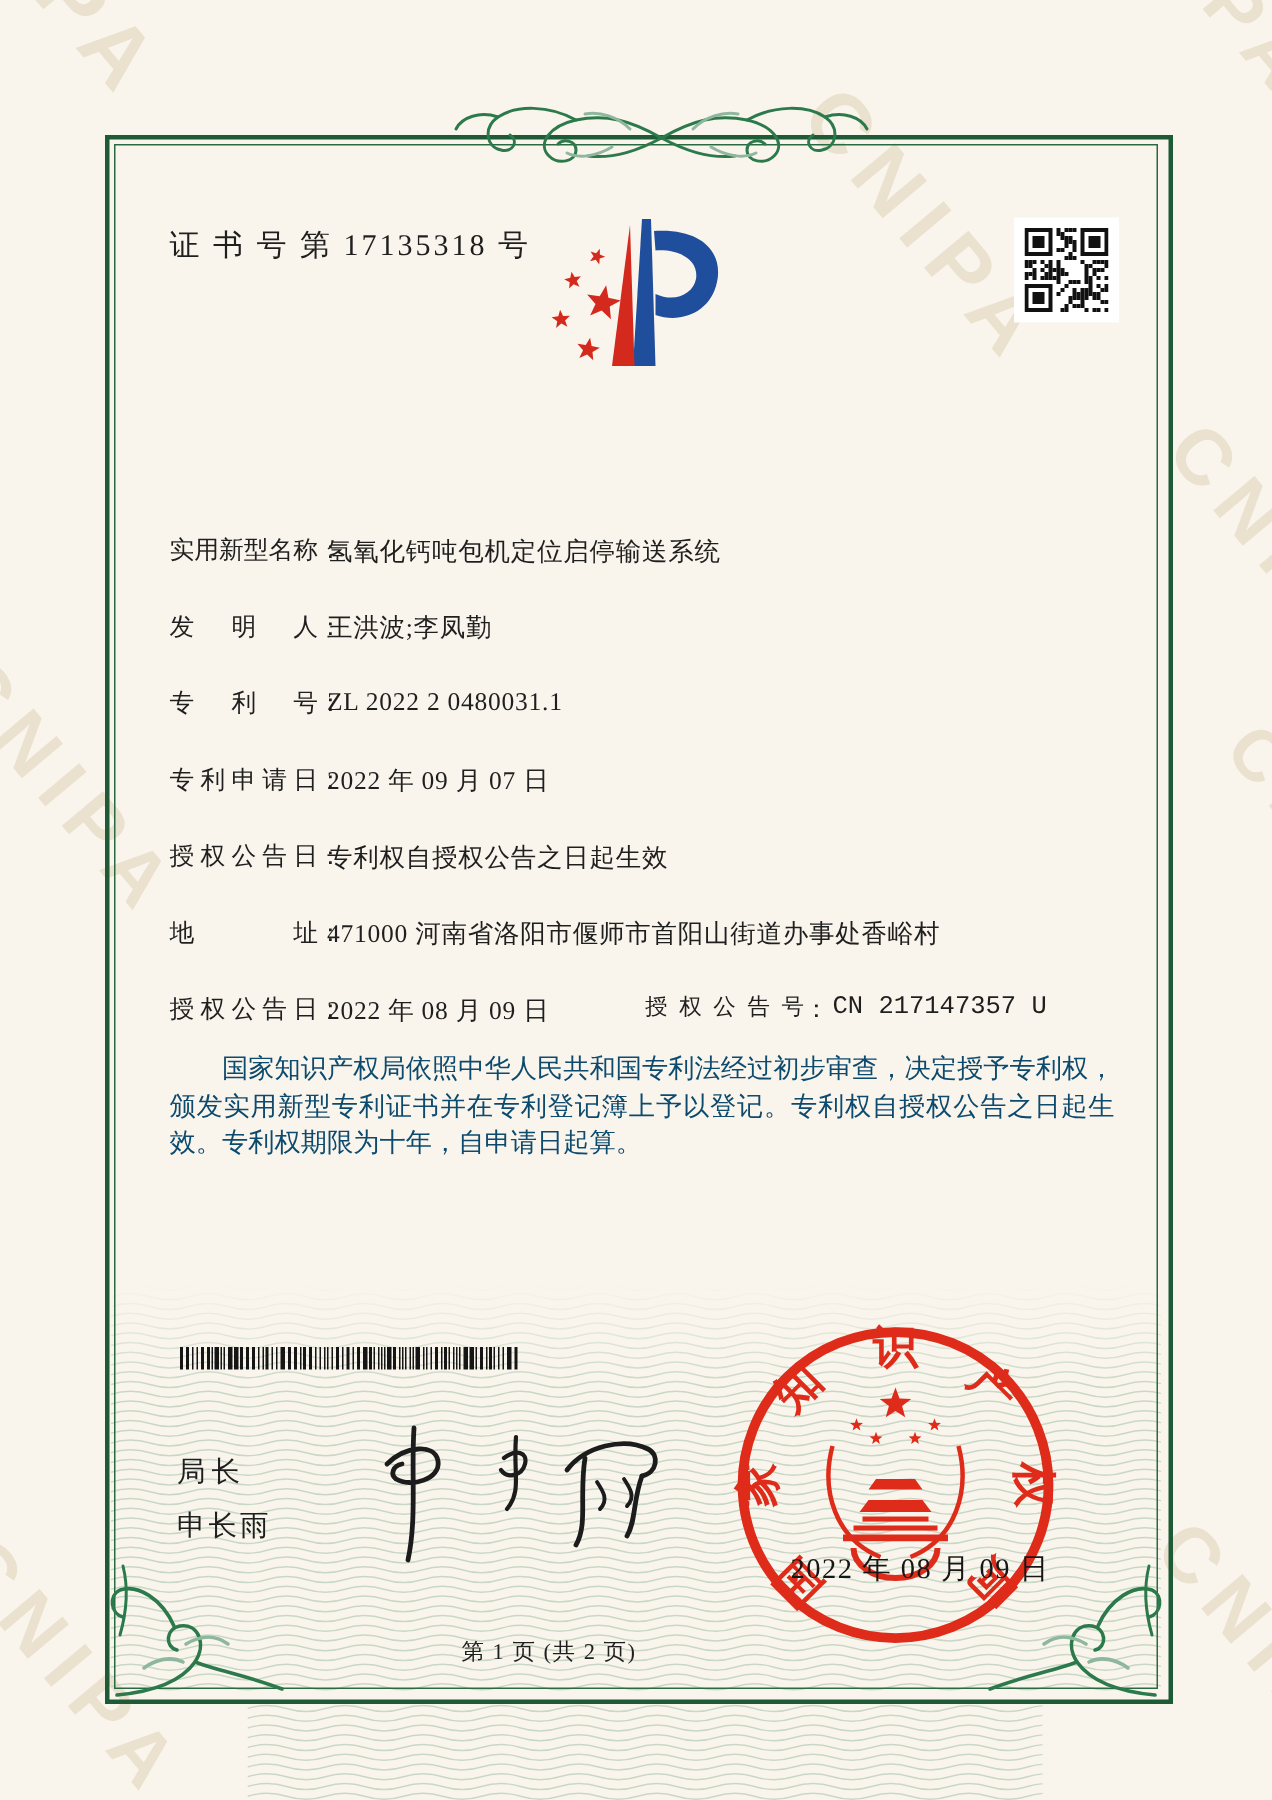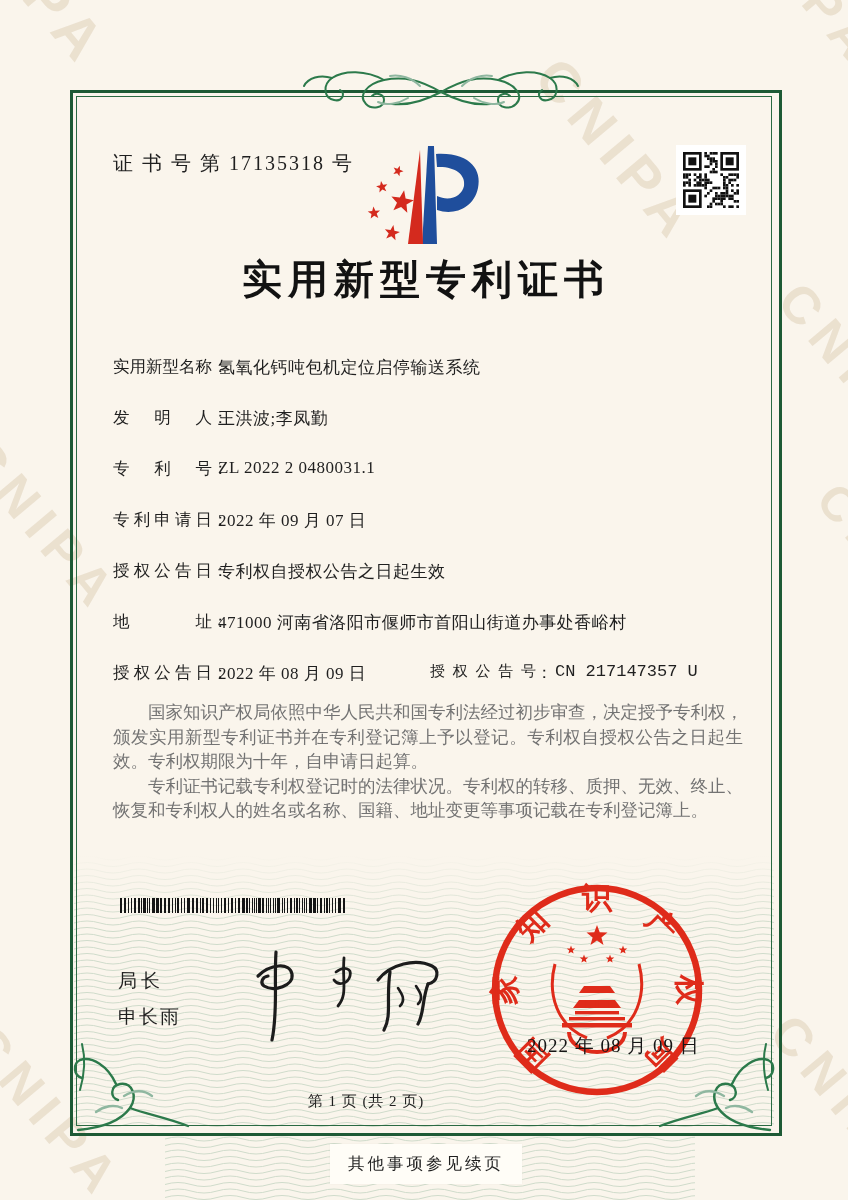--- a/index.html
+++ b/index.html
@@ -18,21 +18,21 @@
   .qrbox{position:absolute;left:676px;top:145px;width:70px;height:70px;background:#fff;}
   .qrbox svg{position:absolute;left:7px;top:7px;}
   .field{position:absolute;left:113px;height:26px;font-size:17px;white-space:nowrap;}
   .flabel{display:inline-block;width:99px;font-size:16.5px;text-align:justify;text-align-last:justify;vertical-align:baseline;}
   .fcolon{position:absolute;left:99px;top:0;font-size:16.5px;}
   .fvalue{position:absolute;left:105px;top:0;font-size:17px;letter-spacing:0.5px;}
   .flabel2{position:absolute;left:317px;top:0;width:106px;font-size:15px;text-align:justify;text-align-last:justify;}
   .fcolon2{position:absolute;left:423px;top:0;font-size:16.5px;}
   .fvalue2{position:absolute;left:442px;top:0;font-size:17px;font-family:"Liberation Mono","DejaVu Sans Mono",monospace;}
   .paras{position:absolute;left:113px;top:700px;width:630px;font-size:17.5px;
-      line-height:24.6px;text-align:justify;color:#737373;}
+      line-height:24.6px;text-align:justify;color:#0c4a6e;}
   .paras p{margin:0;text-indent:2em;}
   .waves{position:absolute;pointer-events:none;}
   .wavefade{position:absolute;left:74px;top:855px;width:700px;height:70px;
       background:linear-gradient(#faf5ec,rgba(250,245,236,0));}
   .barcode{position:absolute;left:120px;top:898px;width:226px;height:15px;display:flex;}
   .barcode div{height:100%;}
   .sig-title{position:absolute;left:118px;top:968px;font-size:19px;
       font-family:"Liberation Sans","DejaVu Sans",sans-serif;letter-spacing:4px;}
   .sig-name{position:absolute;left:118px;top:1004px;font-size:19px;
       font-family:"Liberation Sans","DejaVu Sans",sans-serif;letter-spacing:2px;}
@@ -293,21 +293,20 @@
         <rect x="2" y="2" width="3" height="3" fill="#111"></rect>
         <rect x="14" y="0" width="7" height="7" fill="#111"></rect>
         <rect x="15" y="1" width="5" height="5" fill="#fff"></rect>
         <rect x="16" y="2" width="3" height="3" fill="#111"></rect>
         <rect x="0" y="14" width="7" height="7" fill="#111"></rect>
         <rect x="1" y="15" width="5" height="5" fill="#fff"></rect>
         <rect x="2" y="16" width="3" height="3" fill="#111"></rect>
       </svg>
   </div>
 
-  <div class="title">实用新型专利证书</div>
 
   <div class="field" style="top:356px;">
     <span class="flabel">实用新型名称</span><span class="fcolon">：</span>
     <span class="fvalue">氢氧化钙吨包机定位启停输送系统</span>
   </div>
   <div class="field" style="top:407px;">
     <span class="flabel">发明人</span><span class="fcolon">：</span>
     <span class="fvalue">王洪波;李凤勤</span>
   </div>
   <div class="field" style="top:458px;">
@@ -328,21 +327,20 @@
   </div>
   <div class="field" style="top:662px;">
     <span class="flabel">授权公告日</span><span class="fcolon">：</span>
     <span class="fvalue">2022 年 08 月 09 日</span>
     <span class="flabel2">授权公告号</span><span class="fcolon2">：</span>
     <span class="fvalue2">CN 217147357 U</span>
   </div>
 
   <div class="paras">
     <p>国家知识产权局依照中华人民共和国专利法经过初步审查，决定授予专利权，颁发实用新型专利证书并在专利登记簿上予以登记。专利权自授权公告之日起生效。专利权期限为十年，自申请日起算。</p>
-    <p>专利证书记载专利权登记时的法律状况。专利权的转移、质押、无效、终止、恢复和专利权人的姓名或名称、国籍、地址变更等事项记载在专利登记簿上。</p>
   </div>
 
   <div class="barcode" id="barcode">
       <div style="width: 2px; background: rgb(21, 21, 21); margin-right: 2px;"></div>
       <div style="width: 2px; background: rgb(21, 21, 21); margin-right: 2px;"></div>
       <div style="width: 1px; background: rgb(21, 21, 21); margin-right: 2px;"></div>
       <div style="width: 1px; background: rgb(21, 21, 21); margin-right: 2px;"></div>
       <div style="width: 2px; background: rgb(21, 21, 21); margin-right: 2px;"></div>
       <div style="width: 2px; background: rgb(21, 21, 21); margin-right: 1px;"></div>
       <div style="width: 1px; background: rgb(21, 21, 21); margin-right: 1px;"></div>
@@ -454,15 +452,14 @@
     <path d="M110.0,45.0L112.7,52.3L120.5,52.6L114.4,57.4L116.5,64.9L110.0,60.6L103.5,64.9L105.6,57.4L99.5,52.6L107.3,52.3Z"></path>
         <path d="M84.0,65.5L85.1,68.5L88.3,68.6L85.8,70.6L86.6,73.6L84.0,71.9L81.4,73.6L82.2,70.6L79.7,68.6L82.9,68.5Z"></path>
         <path d="M97.0,74.5L98.1,77.5L101.3,77.6L98.8,79.6L99.6,82.6L97.0,80.9L94.4,82.6L95.2,79.6L92.7,77.6L95.9,77.5Z"></path>
         <path d="M123.0,74.5L124.1,77.5L127.3,77.6L124.8,79.6L125.6,82.6L123.0,80.9L120.4,82.6L121.2,79.6L118.7,77.6L121.9,77.5Z"></path>
         <path d="M136.0,65.5L137.1,68.5L140.3,68.6L137.8,70.6L138.6,73.6L136.0,71.9L133.4,73.6L134.2,70.6L131.7,68.6L134.9,68.5Z"></path>
       </g>
   </svg>
   <div class="seal-date">2022 年 08 月 09 日</div>
 
   <div class="page-info">第 1 页 (共 2 页)</div>
-  <div class="note-box">其他事项参见续页</div>
 
 </div>
 
 </body></html>

